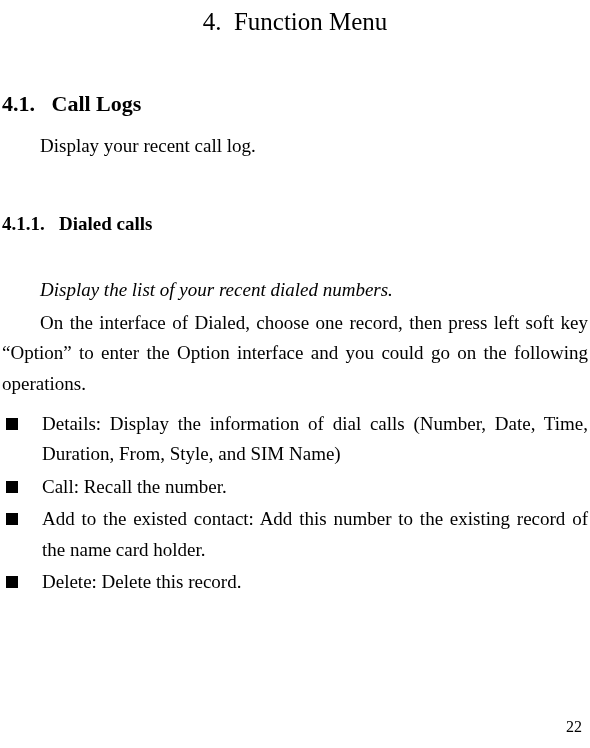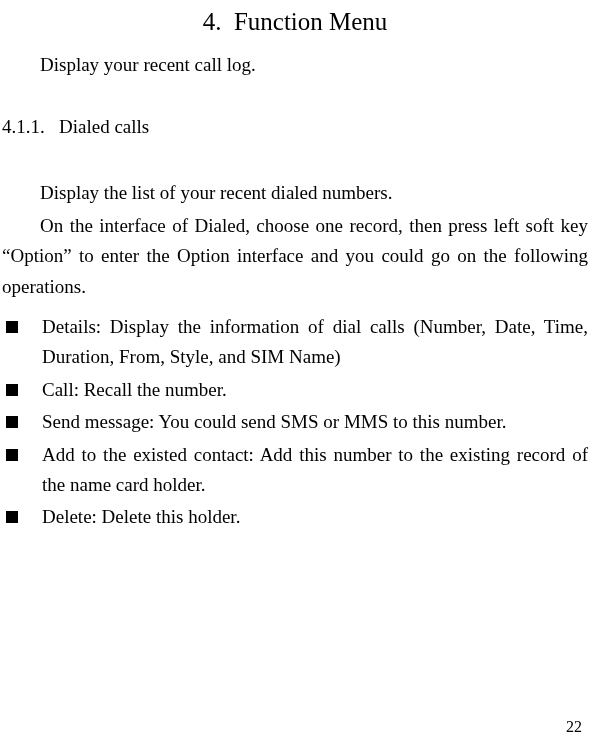--- a/index.html
+++ b/index.html
@@ -21,23 +21,23 @@
     font-size: 25px;
     margin-top: 8px;
   }
   .section-title {
     font-weight: bold;
     font-size: 22px;
     margin-top: 55px;
     margin-left: 2px;
   }
   .subsection-title {
-    font-weight: normal;
+    font-weight: bold;
     font-size: 19px;
-    margin-top: 36px;
+    margin-top: 52px;
     margin-left: 2px;
   }
   .para {
     font-size: 19px;
     margin-top: 18px;
     text-align: justify;
     padding-left: 2px;
     padding-right: 2px;
     line-height: 1.6;
   }
@@ -77,32 +77,34 @@
   }
 </style>
 </head>
 <body>
 
 <div class="page">
   <h1 class="chapter-title">
     <span>4.</span>&nbsp;&nbsp;<span>Function Menu</span>
   </h1>
 
+  <h2 class="section-title">
+    <span>4.1.</span>&nbsp;&nbsp;&nbsp;<span>Call Logs</span>
+  </h2>
 
   <p class="para indent first">Display your recent call log.</p>
 
   <h3 class="subsection-title">
     <span>4.1.1.</span>&nbsp;&nbsp;&nbsp;<span>Dialed calls</span>
   </h3>
 
-  <p class="para indent" style="margin-top:40px;">Display the list of your recent dialed numbers.</p>
+  <p class="para indent" style="margin-top:40px;font-style:italic;">Display the list of your recent dialed numbers.</p>
   <p class="para indent" style="margin-top:2px;">On the interface of Dialed, choose one record, then press left soft key “Option” to enter the Option interface and you could go on the following operations.</p>
 
   <ul class="bullet-list">
     <li><span class="bullet-icon"></span><span>Details: Display the information of dial calls (Number, Date, Time, Duration, From, Style, and SIM Name)</span></li>
     <li><span class="bullet-icon"></span><span>Call: Recall the number.</span></li>
-    <li><span class="bullet-icon"></span><span>Send message: You could send SMS or MMS to this number.</span></li>
     <li><span class="bullet-icon"></span><span>Add to the existed contact: Add this number to the existing record of the name card holder.</span></li>
-    <li><span class="bullet-icon"></span><span>Delete: Delete this holder.</span></li>
+    <li><span class="bullet-icon"></span><span>Delete: Delete this record.</span></li>
   </ul>
 </div>
 
 <div class="page-number">22</div>
 
 </body></html>

